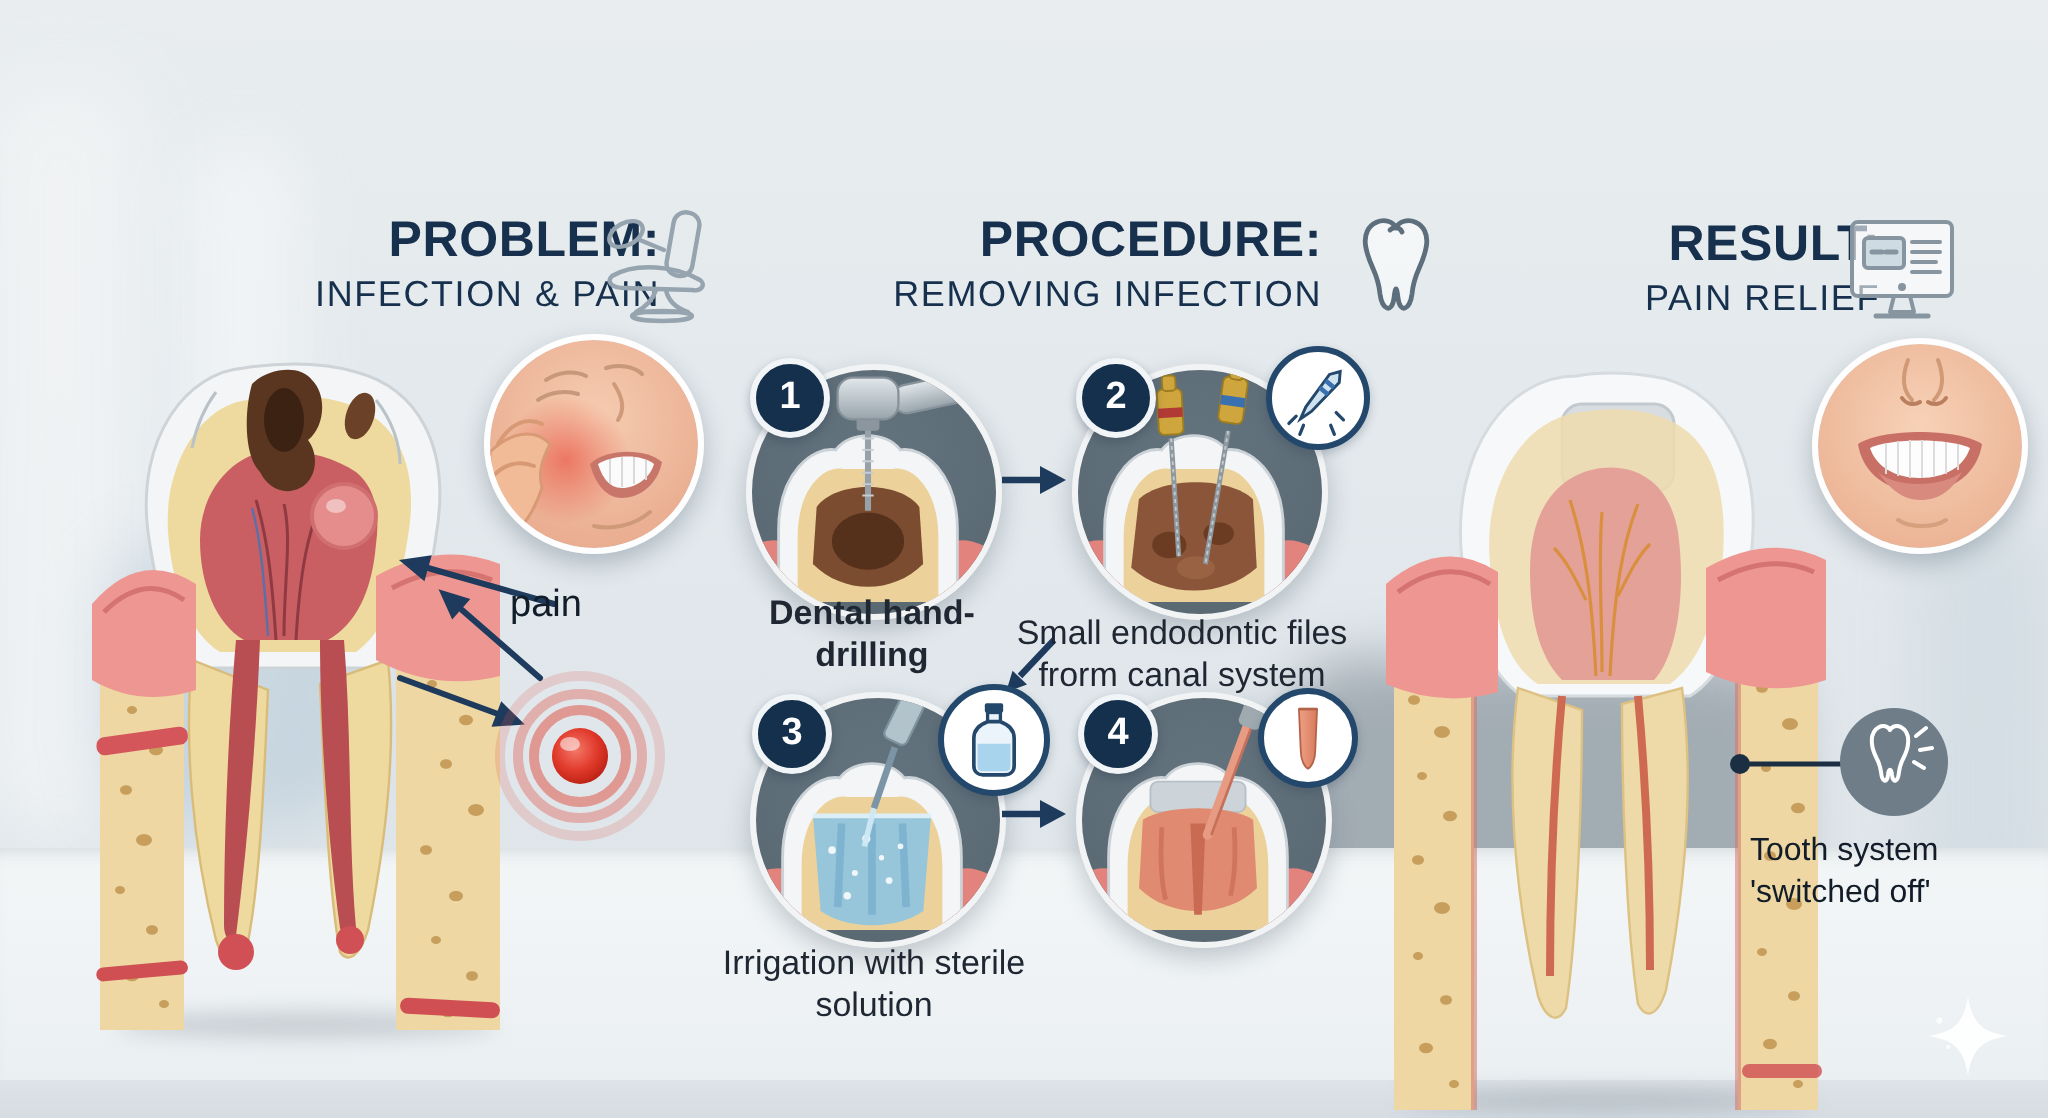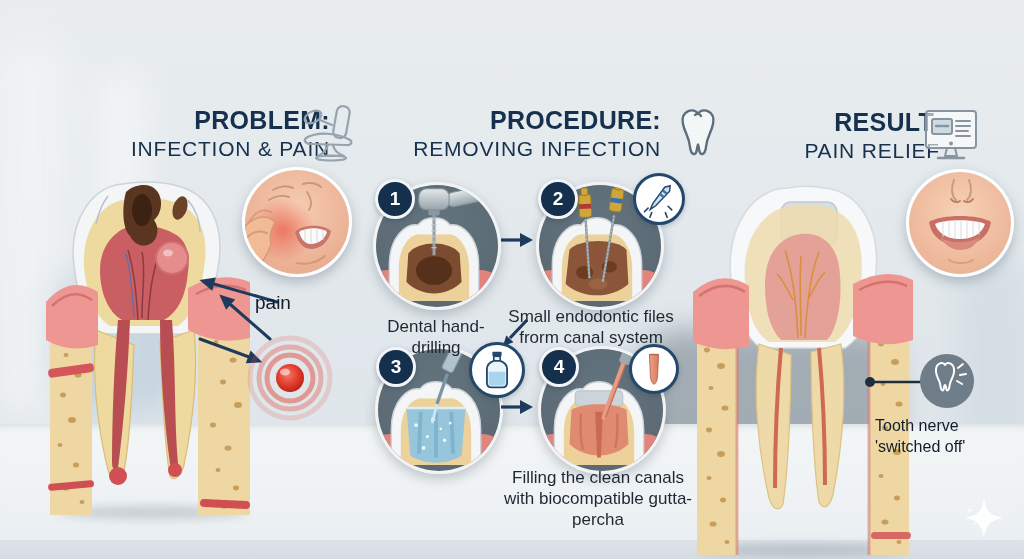--- a/index.html
+++ b/index.html
@@ -14,21 +14,21 @@
            box-shadow:inset 0 8px 10px -8px rgba(120,140,150,.35);}
   .counter-edge{position:absolute;left:0;top:540px;width:1024px;height:19px;
                 background:linear-gradient(180deg,#dde3e8,#d5dce2);}
   
   .title{position:absolute;left:0;top:20px;width:1024px;text-align:center;
          color:#1b3450;font-size:39px;font-weight:800;letter-spacing:-.5px;}
   .title span{display:inline-block;transform:scaleX(.94);}
   
   .hdr{position:absolute;text-align:right;color:#16304d;line-height:1.15;}
   .hdr .l1{font-size:25px;font-weight:800;letter-spacing:.3px;}
-  .hdr .l2{font-size:21px;font-weight:500;letter-spacing:.8px;margin-top:2px;}
+  .hdr .l2{font-size:18px;font-weight:500;letter-spacing:.8px;margin-top:2px;}
   
   .stepc{position:absolute;width:122px;height:122px;border-radius:50%;overflow:hidden;
          border:3px solid rgba(255,255,255,.92);
          background:radial-gradient(circle at 50% 35%,#64747f 0%,#57666f 100%);
          box-shadow:0 5px 12px rgba(60,80,95,.28);}
   .stepc svg{display:block;}
   .badge{position:absolute;width:34px;height:34px;border-radius:50%;background:#14304d;
          border:3px solid #f2f5f7;color:#fff;font-size:19px;font-weight:700;
          display:flex;align-items:center;justify-content:center;
          box-shadow:0 2px 5px rgba(40,60,80,.35);z-index:9;}
@@ -365,23 +365,23 @@
         <path d="M6,31 L16.5,27.3 L9.3,20.4 Z" fill="#1e3a5c"></path>
       </svg>
   </div>
   <div class="abs" style="left:499px;top:397px;">
     <svg width="36" height="20" viewBox="0 0 36 20">
         <line x1="2" y1="10" x2="23" y2="10" stroke="#1e3a5c" stroke-width="3.2"></line>
         <path d="M21,3 L34,10 L21,17 Z" fill="#1e3a5c"></path>
       </svg>
   </div>
 
-  <div class="cap" style="left:366px;top:316px;width:140px;">Dental hand-drilling</div>
+  <div class="cap" style="left:366px;top:296px;width:140px;font-weight:bold;">Dental hand-drilling</div>
   <div class="cap" style="left:496px;top:306px;width:190px;">Small endodontic files frorm canal system</div>
-  <div class="cap" style="left:500px;top:467px;width:196px;">Filling the clean canals with biocompatible gutta-percha</div>
+  <div class="cap" style="left:357px;top:471px;width:160px;">Irrigation with sterile solution</div>
 
   <div class="abs" style="left:693px;top:180px;">
     <svg width="220" height="375" viewBox="0 0 220 375">
       <path d="M38,100 C32,44 62,8 95,8 C105,6 120,6 132,8 C166,12 190,46 182,102 C178,136 168,158 152,168 L68,168 C50,156 42,130 38,100 Z" fill="#f6f8f9" stroke="#d5dbdf" stroke-width="1.5"></path>
       <rect x="88" y="22" width="56" height="44" rx="10" fill="#d7dde1" stroke="#c3cacf" stroke-width="1.5"></rect>
       <path d="M52,102 C48,58 72,28 98,26 C110,24 124,24 136,28 C162,36 172,62 168,104 C164,132 156,152 142,162 L76,162 C60,152 54,128 52,102 Z" fill="#efdcae" opacity=".85"></path>
       <path d="M72,105 C72,70 90,56 108,54 C126,52 142,62 146,86 C150,115 146,147 134,160 L88,160 C76,148 72,128 72,105 Z" fill="#e4a198"></path>
       <path d="M105,158 C103,120 100,95 92,70 M112,158 C114,118 118,92 126,72 M108,156 C108,125 106,100 108,76 M100,120 C94,108 90,100 84,94 M116,118 C122,106 126,98 132,92" stroke="#d98f3e" stroke-width="1.6" fill="none"></path>
       <path d="M66,164 C60,210 64,266 76,318 C80,330 86,332 90,324 C96,284 98,215 98,175 Z" fill="#eedaa8" stroke="#dcc183" stroke-width="1.2"></path>
       <path d="M148,164 C154,210 150,262 140,315 C136,328 130,330 126,322 C120,283 118,215 118,172 Z" fill="#eedaa8" stroke="#dcc183" stroke-width="1.2"></path>
@@ -429,21 +429,21 @@
         <circle cx="15" cy="12" r="5" fill="#1c2f42"></circle>
       </svg>
   </div>
   <div class="abs" style="left:920px;top:354px;">
     <svg width="54" height="54" viewBox="0 0 54 54">
       <circle cx="27" cy="27" r="27" fill="#6e7d88"></circle>
       <path d="M16,18 C15,9 23,7 25,11 C27,7 35,9 34,18 C33.5,24 30,26 29.5,32 C29,37 26.5,38 26,33.5 C25.7,30 24.3,30 24,33.5 C23.5,38 21,37 20.5,32 C20,26 16.5,24 16,18 Z" fill="none" stroke="#ffffff" stroke-width="2" stroke-linejoin="round"></path>
       <path d="M38,14 L43,10 M40,21 L46,20 M37,27 L42,30" stroke="#ffffff" stroke-width="2" stroke-linecap="round"></path>
     </svg>
   </div>
-  <div class="lbl" style="left:875px;top:416px;width:145px;font-size:16px;line-height:1.3;">Tooth nerve 'switched off'</div>
+  <div class="lbl" style="left:875px;top:416px;width:145px;font-size:16px;line-height:1.3;">Tooth system 'switched off'</div>
 
   <div class="circphoto" style="left:906px;top:169px;width:102px;height:102px;">
     <svg width="102" height="102" viewBox="0 0 102 102">
       <defs>
         <radialGradient id="skin2" cx="50%" cy="40%" r="75%">
           <stop offset="0" stop-color="#f7d2b7"></stop>
             <stop offset="1" stop-color="#e9ac8d"></stop>
         </radialGradient>
       </defs>
       <circle cx="51" cy="51" r="51" fill="url(#skin2)"></circle>

